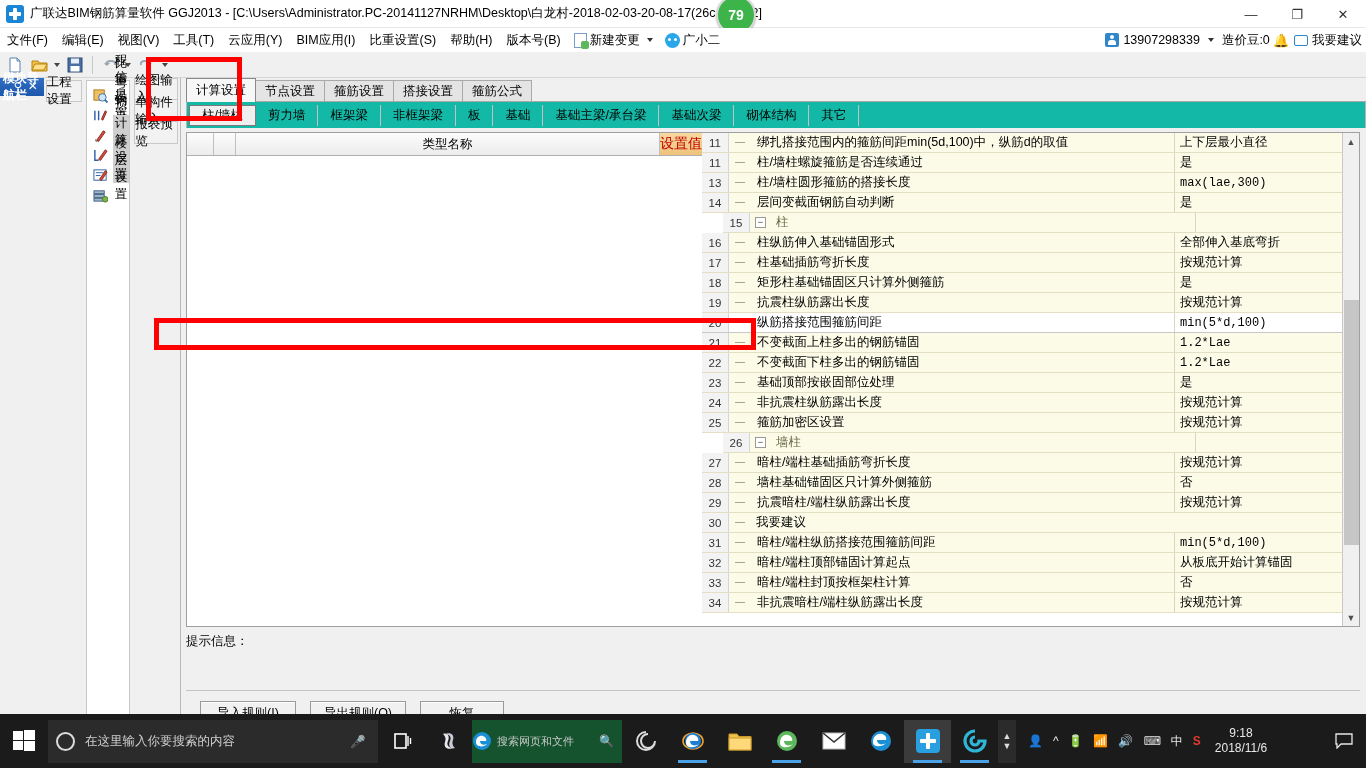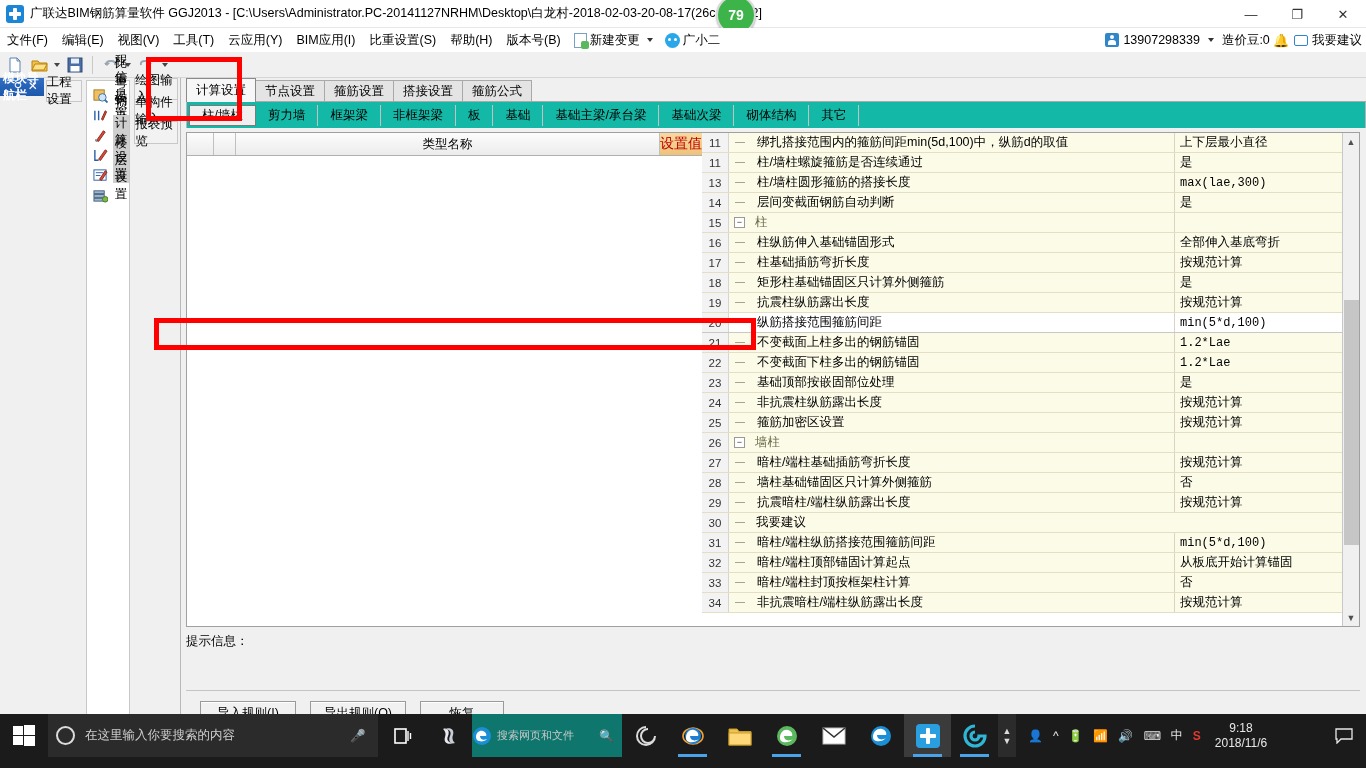--- a/index.html
+++ b/index.html
@@ -87,21 +87,21 @@
   .gh-num{ width:27px; background:linear-gradient(to bottom,#fcfcfc,#ececec); border-right:1px solid #c0c0c0;}
   .gh-tree{ width:22px; background:linear-gradient(to bottom,#fcfcfc,#ececec); border-right:1px solid #c0c0c0;}
   .gh-name{ flex:0 0 424px; background:linear-gradient(to bottom,#fcfcfc,#ececec);
             border-right:1px solid #c0c0c0; display:flex;align-items:center;justify-content:center;
             font-size:12.5px;}
   .gh-val{ flex:1; background:linear-gradient(to bottom,#f8d9a0,#eec27a);
            display:flex;align-items:center;justify-content:center; font-size:14px; color:#c00000;}
   .gbody{ flex:1; overflow:hidden; }
   .grow{ display:flex; height:20px; border-bottom:1px solid #e3dfc4; background:#fcfbe8; }
   .grow.sel{ background:#ffffff; border-bottom:1px solid #c8c8c8;}
-  .grow.group{ background:#fcfbe8; }
+  .grow.group{ background:#fcfbe8;margin-left:21px; }
   .c-num{ width:27px; background:#f3f3f3; border-right:1px solid #d5d5d5;
           display:flex;align-items:center;justify-content:center; font-size:11.5px; color:#333;}
   .c-tree{ width:22px; display:flex;align-items:center;justify-content:center;
            border-right:1px solid transparent; position:relative;}
   .dash{ width:10px;height:1px;background:#a7a48f;}
   .expander{ width:11px;height:11px;border:1px solid #9a9a9a;background:#fff;
              display:flex;align-items:center;justify-content:center;font-size:9px;line-height:9px;color:#333;}
   .c-name{ flex:0 0 424px; display:flex;align-items:center; padding-left:6px; font-size:12.5px;
            border-right:1px solid #d8d6c0; white-space:nowrap; overflow:hidden;}
   .c-name.grp{ color:#6b6b4a; padding-left:4px; }
@@ -117,21 +117,21 @@
   .hint{ height:60px; margin:3px 6px 0 0; font-size:12.5px; padding-top:3px; }
   .hint-div{ height:1px; background:#c4c4c4; margin-right:6px;}
   .btnrow{ height:44px; display:flex; align-items:center; gap:14px; padding-left:14px;}
   .gbtn{ min-width:96px; height:25px; border:1px solid #9a9a9a; background:#f1f1f1;
          display:flex;align-items:center;justify-content:center; font-size:12.5px;
          box-shadow:inset 0 1px 0 #fff;}
   
   .redbox{ position:absolute; border:5px solid #ff0000; z-index:50; pointer-events:none;}
   
   .taskbar{ position:absolute; left:0; bottom:0; width:1366px; height:54px; background:#1b1b1b;
-            display:flex; }
+            display:flex; align-items:center; }
   .tb-start{ width:48px;height:43px;display:flex;align-items:center;justify-content:center;}
   .tb-search{ width:330px;height:43px;display:flex;align-items:center;gap:10px;padding-left:8px;
               background:#2b2b2b; color:#cfcfcf; font-size:12.5px;}
   .circ{ width:19px;height:19px;border:2px solid #dcdcdc;border-radius:50%;}
   .tb-apps{ display:flex; align-items:center; height:43px;}
   .tapp{ width:47px;height:43px;display:flex;align-items:center;justify-content:center;position:relative;}
   .tapp.run::after{ content:""; position:absolute; bottom:0; left:9px; width:29px;height:3px;background:#4aa3e8;}
   .tapp.active{ background:#3b3b3b;}
   .tray-arrows{ width:18px; height:43px; display:flex;flex-direction:column;
                 align-items:center;justify-content:center; color:#ddd; font-size:9px; background:#2b2b2b;}
@@ -570,21 +570,21 @@
           <rect x="3" y="2" width="11" height="14" fill="none" stroke="#fff" stroke-width="1.6"></rect>
           <path d="M16 4v10M18.5 6v6" stroke="#fff" stroke-width="1.4"></path>
         </svg>
     </div>
     <div class="tapp">
       <svg width="24" height="24" viewBox="0 0 24 24">
           <path d="M6 5c5-2 7 3 5 7-2 4 1 8 6 6-5 4-11 1-9-5 2-5-2-8-2-8z" fill="#e8e8ef"></path>
           <path d="M18 19c-5 2-7-3-5-7 2-4-1-8-6-6 5-4 11-1 9 5-2 5 2 8 2 8z" fill="#c9ccd8"></path>
         </svg>
     </div>
-    <div class="tapp" style="width:150px;background:#0f766e;display:flex;gap:5px;">
+    <div class="tapp" style="width:150px;background:#14532d;display:flex;gap:5px;">
       <svg width="20" height="20" viewBox="0 0 20 20">
           <circle cx="10" cy="10" r="9" fill="#1b8fd6"></circle>
           <path d="M4 11c0-5 4-7 7-6 3 1 4 4 3 5H8c0 3 3 5 7 3-2 3-11 4-11-2z" fill="#fff"></path>
         </svg>
       <span style="color:#c8c8c8;font-size:11px;flex:1">搜索网页和文件</span>
       <span style="color:#c8c8c8;padding-right:8px">🔍</span>
     </div>
     <div class="tapp">
       <svg width="22" height="22" viewBox="0 0 22 22">
           <path d="M11 2a9 9 0 1 0 9 9 7 7 0 1 1-7-7" fill="none" stroke="#dcdcdc" stroke-width="2"></path>

